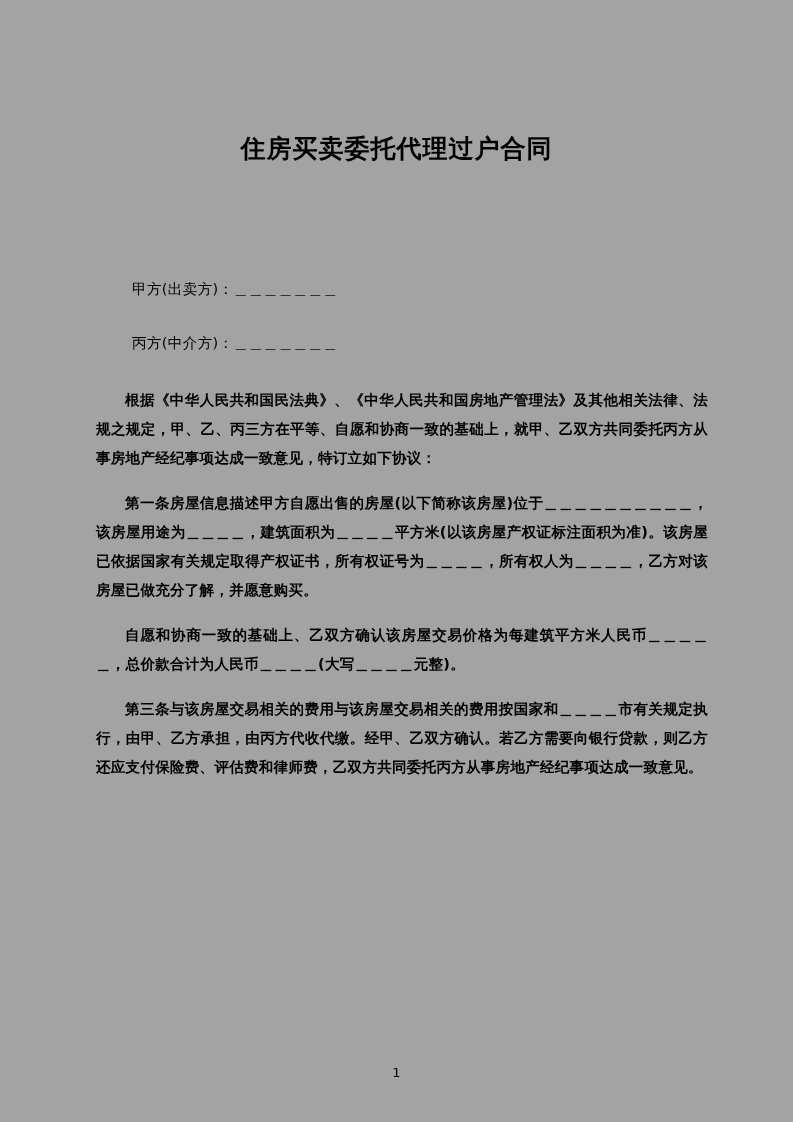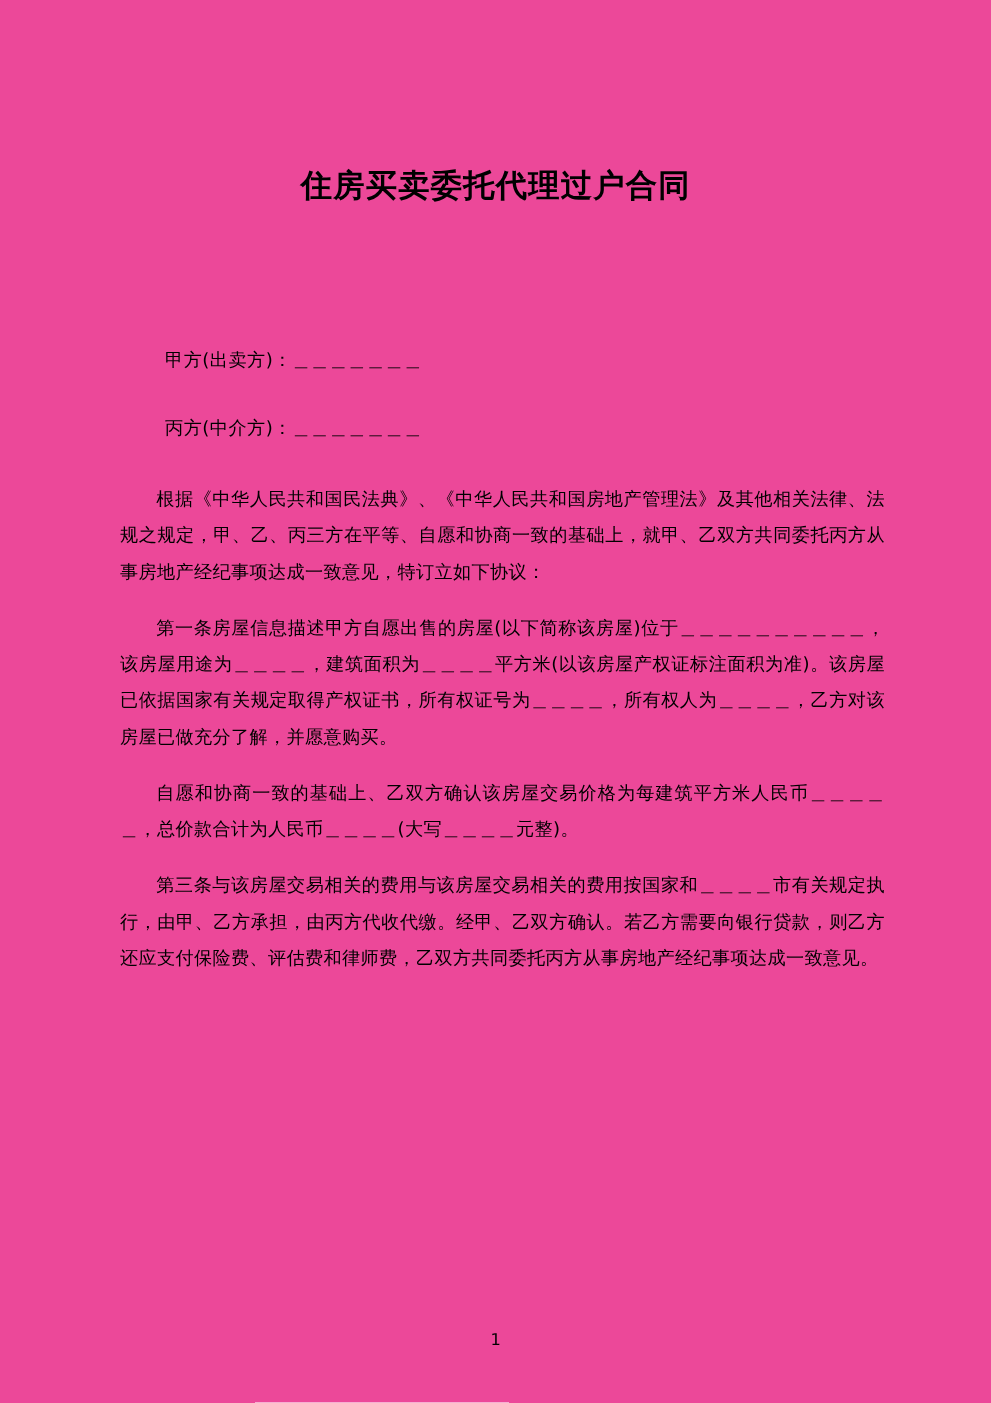--- a/index.html
+++ b/index.html
@@ -4,21 +4,21 @@
 <style>
   html, body {
     margin: 0;
     padding: 0;
     background: #ffffff;
   }
   .page {
     width: 793px;
     height: 1122px;
     position: relative;
-    background: #ec4899;
+    background: #a3a3a3;
     font-family: "DejaVu Sans", "Liberation Sans", sans-serif;
     color: #000000;
     box-sizing: border-box;
     overflow: hidden;
   }
   .doc-title {
     position: absolute;
     top: 132px;
     left: 0;
     width: 100%;
@@ -39,21 +39,21 @@
     margin: 0 0 31px 36px;
     letter-spacing: 0.4px;
   }
   .para {
     font-size: 14.5px;
     line-height: 2.0;
     margin: 16px 0 16px 0;
     text-indent: 2em;
     text-align: justify;
     letter-spacing: 0.3px;
-    font-weight: 400;
+    font-weight: 700;
   }
   .para.first-para {
     margin-top: 20px;
   }
   .page-number {
     position: absolute;
     bottom: 42px;
     left: 0;
     width: 100%;
     text-align: center;

